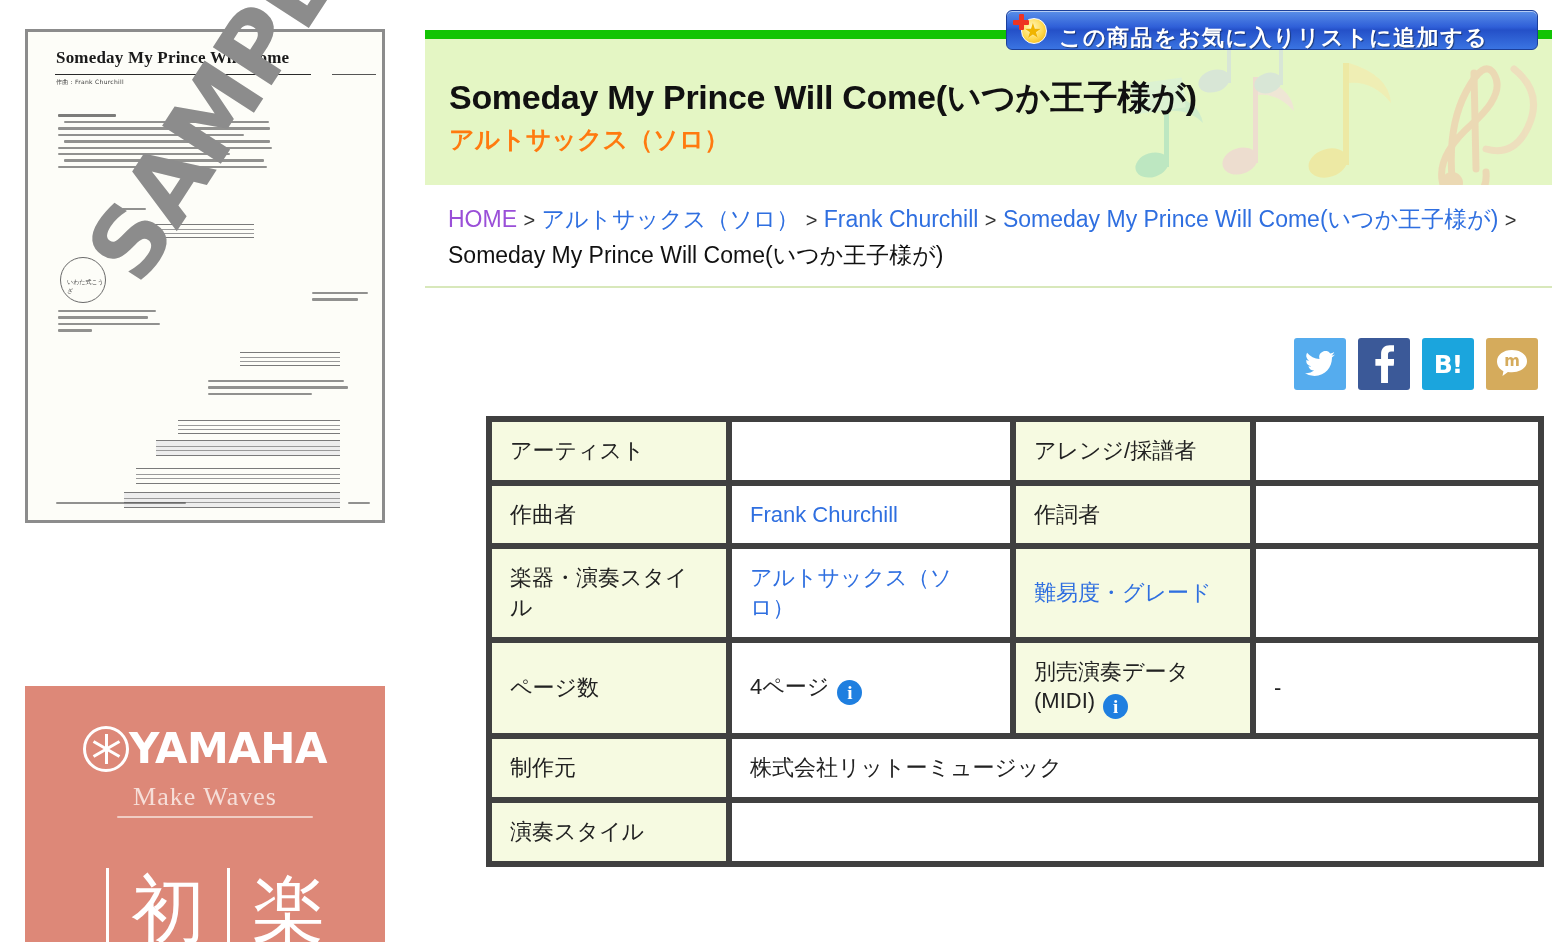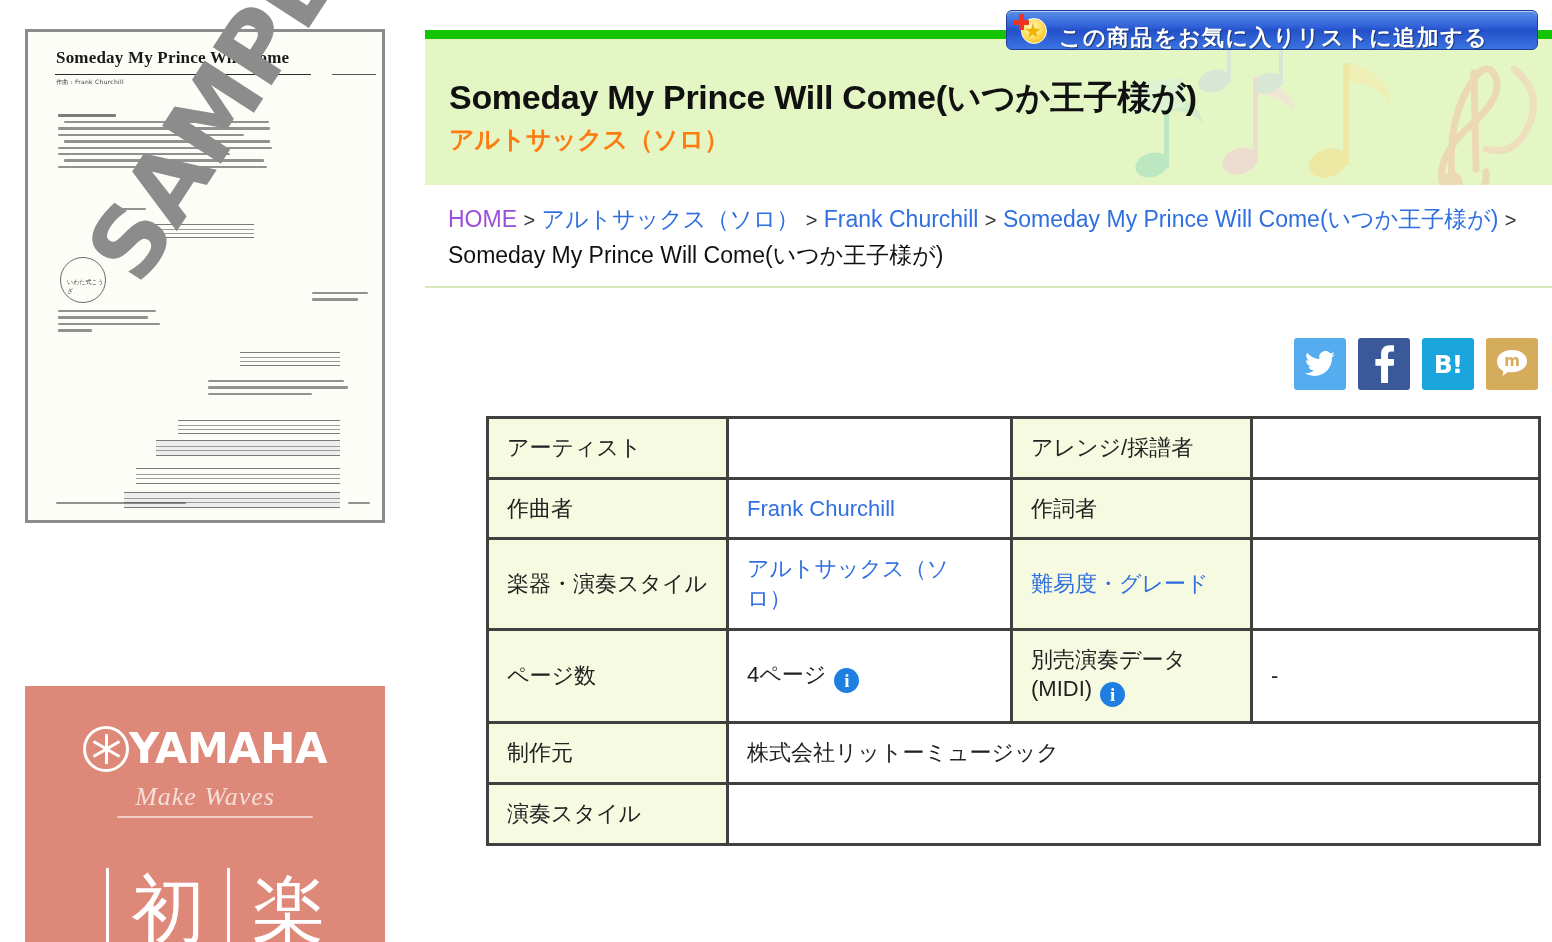--- a/index.html
+++ b/index.html
@@ -164,21 +164,20 @@
     font-weight: bold;
     font-size: 42px;
     color: #ffffff;
     letter-spacing: -0.5px;
     line-height: 1;
   }
   #yamaha-tag {
     position: absolute; left: 0; right: 0; top: 96px;
     text-align: center;
     font-family: "Liberation Serif", serif;
-    font-style: italic;
     font-size: 26px;
     color: #f6ded8;
     letter-spacing: 1px;
   }
   #yamaha-tag-rule {
     position: absolute; left: 92px; top: 130px;
     width: 196px; height: 2px;
     background: #f0cdc4; border-radius: 2px;
   }
   #yamaha-kanji {
@@ -325,21 +324,21 @@
   
   #info-table {
     position: absolute;
     left: 62px; top: 416px;
     width: 1052px;
     border-collapse: collapse;
     table-layout: fixed;
     font-size: 22px;
   }
   #info-table td {
-    border: 3px solid #404040;
+    border: 6px solid #404040;
     padding: 14px 18px;
     vertical-align: middle;
     color: #222;
     line-height: 1.35;
     word-break: break-word;
   }
   #info-table td.lbl {
     background: #f6fae1;
   }
   #info-table td.val {

